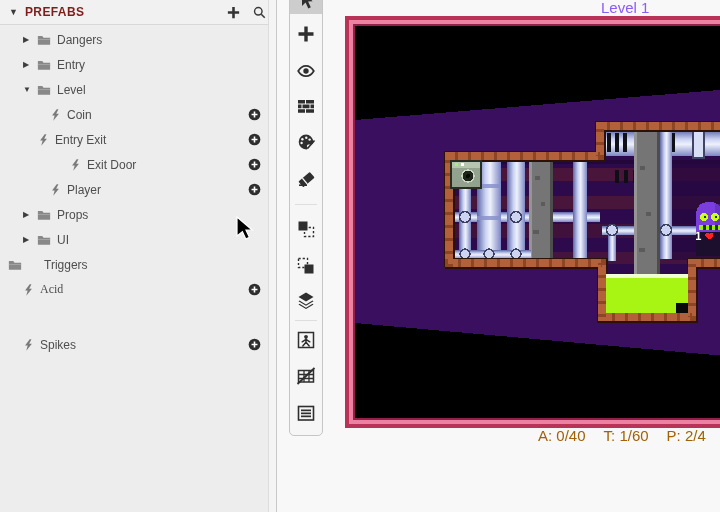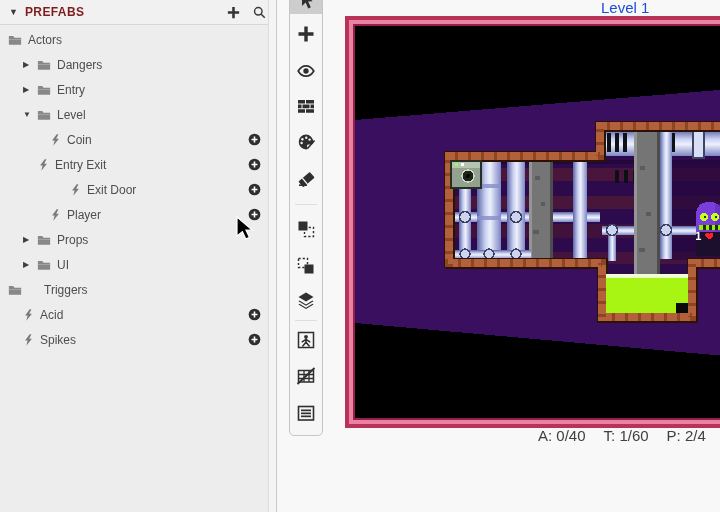--- a/index.html
+++ b/index.html
@@ -26,29 +26,29 @@
   
   .toolcol{position:absolute;left:289px;top:-14px;width:34px;height:450px;background:#f6f6f6;
            border:1px solid #c6c6c6;border-radius:5px;box-sizing:border-box;z-index:3;}
   .tool{position:absolute;left:0;width:32px;height:26px;display:flex;align-items:center;
         justify-content:center;cursor:pointer;}
   .tool.selected{background:#cdcdcd;}
   .tdiv{position:absolute;left:5px;right:5px;height:1px;background:#dedede;}
 
   
   .canvas-area{position:absolute;left:277px;top:0;right:0;bottom:0;}
-  .level-title{position:absolute;left:324px;top:-1px;font-size:15px;color:#1d4ed8;}
+  .level-title{position:absolute;left:324px;top:-1px;font-size:15px;color:#8b5cf6;}
   .frame{position:absolute;left:68px;top:16px;width:615px;height:412px;
          border:4px solid #b93358;box-sizing:border-box;}
   .frame-mid{width:100%;height:100%;border:4px solid #ec82a2;box-sizing:border-box;}
   .frame-in{width:100%;height:100%;border:2px solid #93204a;box-sizing:border-box;
             background:#000;overflow:hidden;}
   .scene{display:block;width:100%;height:100%;}
   .stats{position:absolute;left:261px;top:427px;display:flex;gap:18px;font-size:15px;
-         color:#404040;white-space:nowrap;}
+         color:#a16207;white-space:nowrap;}
   .mouse-cursor{position:absolute;left:236px;top:216px;z-index:9;pointer-events:none;}
 </style>
 </head>
 <body>
 
 <div class="app">
 
   <aside class="sidebar">
     <div class="panel-header">
       <span class="tri">▼</span>
@@ -59,29 +59,20 @@
         </svg>
       </button>
       <button class="hbtn">
         <svg viewBox="0 0 20 20" width="15" height="15" fill="none">
           <circle cx="8.4" cy="8.4" r="5" stroke="#3a3a3a" stroke-width="1.9"></circle>
           <path d="M12.3 12.3 L17 17" stroke="#3a3a3a" stroke-width="2.1"></path>
         </svg>
       </button>
     </div>
     <div class="tree">
-        <div class="tree-row" style="padding-left: 8px;">
-          <span class="ficon">
-            <svg viewBox="0 0 16 16" width="14" height="14">
-              <path d="M1 3.5 h5 l1.5 1.9 H15 v8.1 H1 Z" fill="#888"></path>
-              <rect x="1" y="7" width="14" height="0.9" fill="#ababab"></rect>
-            </svg>
-          </span>
-          <span class="label">Actors</span>
-        </div>
         <div class="tree-row" style="padding-left: 23px;">
           <span class="expander">▶</span>
           <span class="ficon">
             <svg viewBox="0 0 16 16" width="14" height="14">
               <path d="M1 3.5 h5 l1.5 1.9 H15 v8.1 H1 Z" fill="#888"></path>
               <rect x="1" y="7" width="14" height="0.9" fill="#ababab"></rect>
             </svg>
           </span>
           <span class="label">Dangers</span>
         </div>
@@ -183,35 +174,35 @@
         </div>
         <div class="tree-row" style="padding-left: 8px; gap: 16px;">
           <span class="ficon">
             <svg viewBox="0 0 16 16" width="14" height="14">
               <path d="M1 3.5 h5 l1.5 1.9 H15 v8.1 H1 Z" fill="#888"></path>
               <rect x="1" y="7" width="14" height="0.9" fill="#ababab"></rect>
             </svg>
           </span>
           <span class="label">Triggers</span>
         </div>
-        <div class="tree-row" style="padding-left: 23px;">
+        <div class="tree-row" style="padding-left: 23px; font-family: Liberation Serif, serif;">
           <span class="ficon">
             <svg viewBox="0 0 12 14" width="11" height="12">
               <path d="M7.4 0.4 L2 7.6 h3 L3.4 13.6 L10 5.4 H6.8 L9.4 0.4 Z" fill="#7a7a7a"></path>
             </svg>
           </span>
           <span class="label">Acid</span>
           <span class="plusbtn">
             <svg viewBox="0 0 14 14" width="13" height="13">
               <circle cx="7" cy="7" r="6.3" fill="#2e2e2e"></circle>
               <path d="M7 3.8 V10.2 M3.8 7 H10.2" stroke="#fff" stroke-width="1.7"></path>
             </svg>
           </span>
         </div>
-        <div class="tree-row" style="padding-left: 23px;">
+        <div class="tree-row" style="padding-left: 23px; margin-top: 30px;">
           <span class="ficon">
             <svg viewBox="0 0 12 14" width="11" height="12">
               <path d="M7.4 0.4 L2 7.6 h3 L3.4 13.6 L10 5.4 H6.8 L9.4 0.4 Z" fill="#7a7a7a"></path>
             </svg>
           </span>
           <span class="label">Spikes</span>
           <span class="plusbtn">
             <svg viewBox="0 0 14 14" width="13" height="13">
               <circle cx="7" cy="7" r="6.3" fill="#2e2e2e"></circle>
               <path d="M7 3.8 V10.2 M3.8 7 H10.2" stroke="#fff" stroke-width="1.7"></path>

